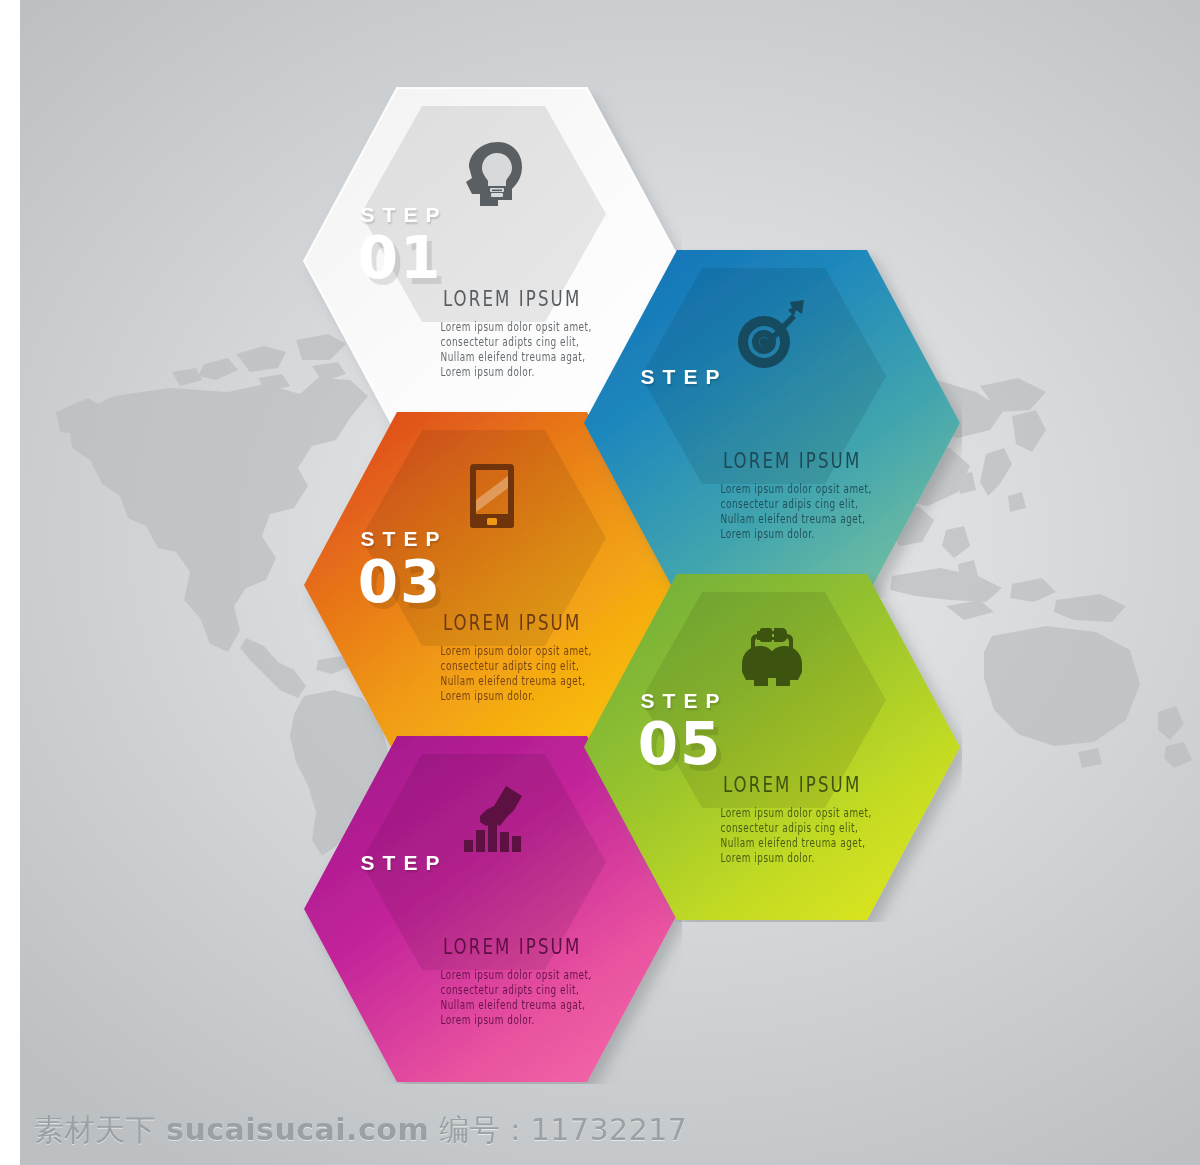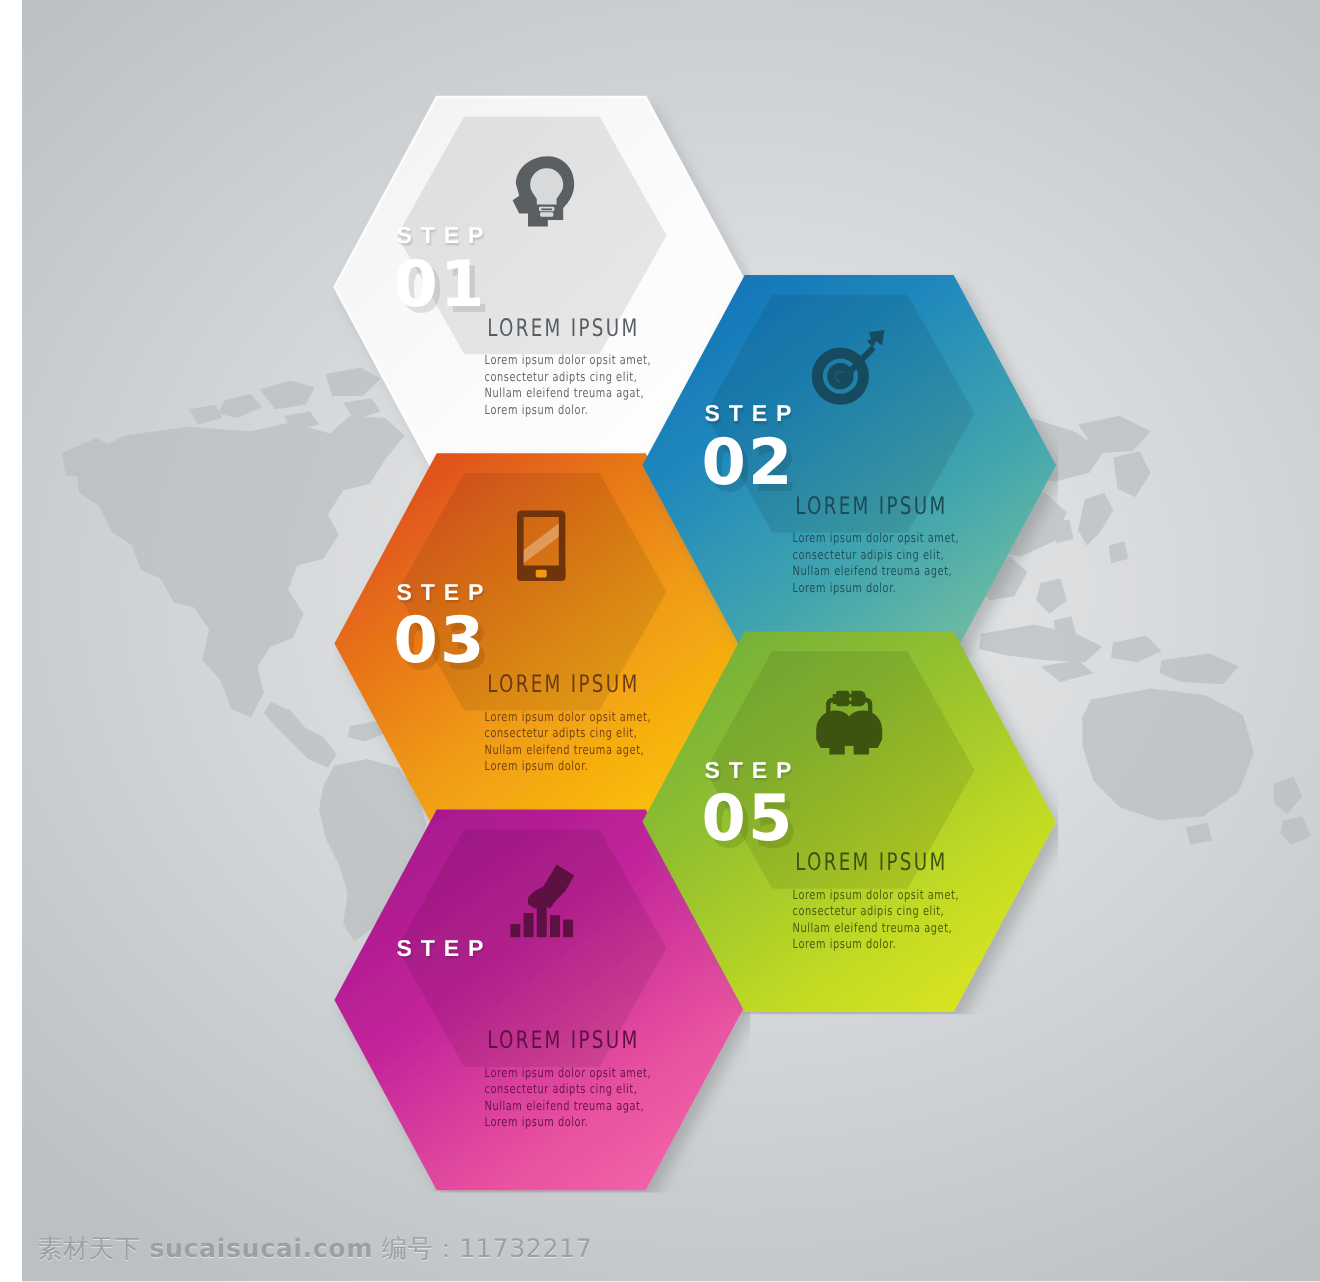--- a/index.html
+++ b/index.html
@@ -121,21 +121,21 @@
   .t-olive .body-title, .t-olive .body-copy { color: #3f5310; }
   .t-plum .body-title, .t-plum .body-copy { color: #5d1042; }
 
   .t-dark-gray .step-word, .t-dark-gray .step-num { color: #ffffff; }
 
   
   #watermark {
     position: absolute;
     left: 14px;
     bottom: 14px;
-    font-size: 23px;
+    font-size: 30px;
     letter-spacing: 0.5px;
     color: #9aa0a4;
     font-family: "DejaVu Sans", sans-serif;
     text-shadow: 0 1px 0 rgba(255,255,255,0.55);
     white-space: nowrap;
   }
   #watermark .wm-site { font-weight: 700; }
 </style>
 </head>
 <body>
@@ -401,21 +401,20 @@
               <circle cx="30" cy="46" r="4.5"></circle>
 
               <path d="M27.5 49 L58 18 L62 22 L31.5 53 Z"></path>
 
               <path d="M56 6 L70 4 L68 18 L62 14 L60 20 L54 14 L58 12 Z"></path>
             </g>
           </svg>
         </div>
         <div class="step-block">
           <div class="step-word">STEP</div>
-          <div class="step-num">02</div>
         </div>
         <div class="body-block">
           <div class="body-title">LOREM IPSUM</div>
           <div class="body-copy">
             <div>Lorem ipsum dolor opsit amet,</div>
             <div>consectetur adipis cing elit,</div>
             <div>Nullam eleifend treuma aget,</div>
             <div>Lorem ipsum dolor.</div>
           </div>
         </div>

